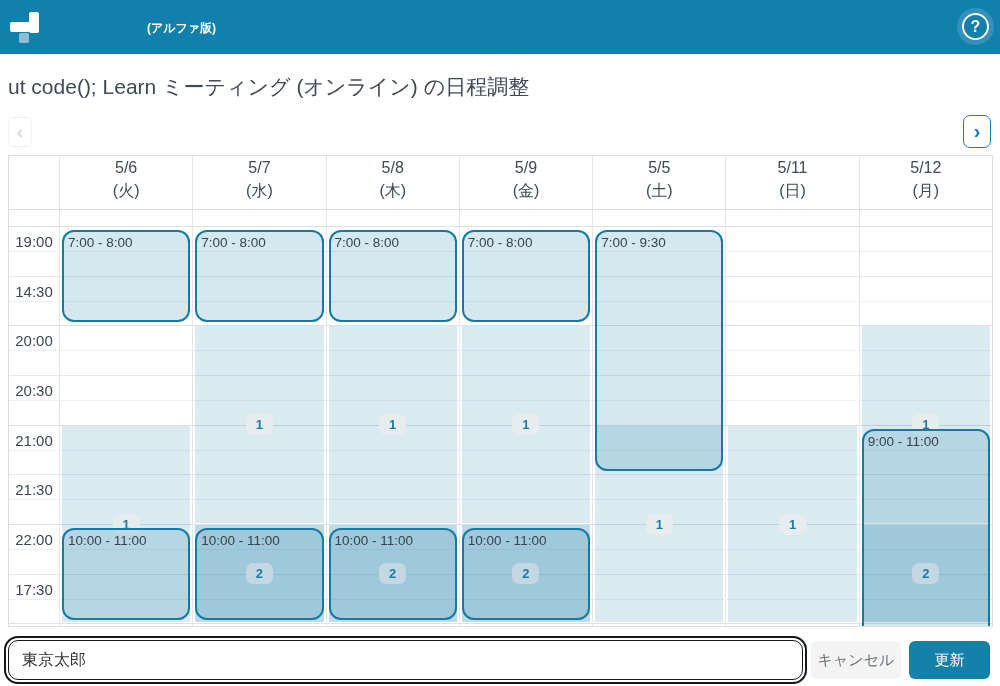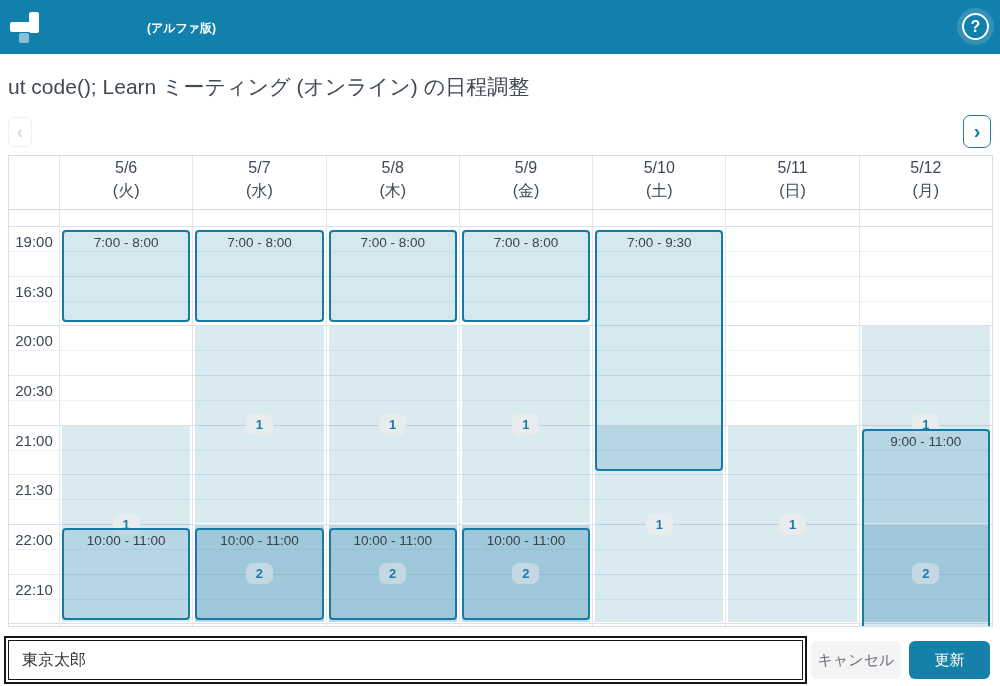--- a/index.html
+++ b/index.html
@@ -48,27 +48,27 @@
           height:20px;line-height:20px;z-index:2;background:transparent;}
 
   .daycol{position:absolute;top:0;height:416px;z-index:2;cursor:pointer;}
   .heat{position:absolute;left:2px;right:2px;z-index:2;}
   .heat.c1{background:rgba(18,122,166,0.16);}
   .heat.c2{background:rgba(18,122,166,0.28);}
   .badge{position:absolute;left:50%;width:27px;height:21px;margin-left:-13.5px;border-radius:7px;
          background:#e9ecef;color:#1b7ca7;font-size:13px;font-weight:700;text-align:center;
          line-height:21px;z-index:3;}
   .sel{position:absolute;left:2px;right:2px;background:rgba(21,129,168,0.18);
-       border:2.5px solid #157aa5;border-radius:4px;z-index:4;box-sizing:border-box;text-align:center;}
+       border:2.5px solid #157aa5;border-radius:12px;z-index:4;box-sizing:border-box;}
   .sel .sel-label{font-size:13.5px;color:#37424c;padding:3px 4px 0 4px;white-space:nowrap;overflow:hidden;}
 
   
   .footer{position:absolute;left:8px;top:640px;width:982px;display:flex;gap:8px;align-items:center;}
   .name-input{flex:1;height:38px;border:1px solid #14181c;outline:2px solid #14181c;outline-offset:2px;
-              border-radius:0;font-size:16px;color:#333;padding:0 13px;
+              border-radius:10px;font-size:16px;color:#333;padding:0 13px;
               font-family:"Liberation Sans","DejaVu Sans",sans-serif;}
   .btn{height:38px;border:none;border-radius:6px;font-size:15px;cursor:pointer;
        font-family:"Liberation Sans","DejaVu Sans",sans-serif;}
   .btn-cancel{width:90px;background:#f4f4f5;color:#697077;}
   .btn-submit{width:81px;background:#1581a8;color:#fff;}
 </style>
 </head>
 <body>
 
 <div class="appbar">
@@ -103,21 +103,21 @@
       </div>
       <div class="h-cell">
         <div>5/8</div>
         <div>(木)</div>
       </div>
       <div class="h-cell">
         <div>5/9</div>
         <div>(金)</div>
       </div>
       <div class="h-cell">
-        <div>5/10</div>
+        <div>5/5</div>
         <div>(土)</div>
       </div>
       <div class="h-cell">
         <div>5/11</div>
         <div>(日)</div>
       </div>
       <div class="h-cell">
         <div>5/12</div>
         <div>(月)</div>
       </div>
@@ -141,27 +141,27 @@
       <div class="hline quarter" style="top: 388.6px;"></div>
       <div class="hline hour" style="top: 413.44px;"></div>
       <div class="vline" style="left: 50px;"></div>
       <div class="vline" style="left: 183.286px;"></div>
       <div class="vline" style="left: 316.571px;"></div>
       <div class="vline" style="left: 449.857px;"></div>
       <div class="vline" style="left: 583.143px;"></div>
       <div class="vline" style="left: 716.429px;"></div>
       <div class="vline" style="left: 849.714px;"></div>
       <div class="tlabel" style="top: 22px;">19:00</div>
-      <div class="tlabel" style="top: 71.68px;">16:30</div>
+      <div class="tlabel" style="top: 71.68px;">14:30</div>
       <div class="tlabel" style="top: 121.36px;">20:00</div>
       <div class="tlabel" style="top: 171.04px;">20:30</div>
       <div class="tlabel" style="top: 220.72px;">21:00</div>
       <div class="tlabel" style="top: 270.4px;">21:30</div>
       <div class="tlabel" style="top: 320.08px;">22:00</div>
-      <div class="tlabel" style="top: 369.76px;">22:10</div>
+      <div class="tlabel" style="top: 369.76px;">17:30</div>
       <div class="daycol" style="left: 51px; width: 132.286px;">
         <div class="heat c1" style="top: 215.72px; height: 196.72px;"></div>
         <div class="badge" style="top: 303.58px;">1</div>
         <div class="sel" style="top: 20px; height: 92.36px;">
           <div class="sel-label">7:00 - 8:00</div>
         </div>
         <div class="sel" style="top: 318.08px; height: 92.36px;">
           <div class="sel-label">10:00 - 11:00</div>
         </div>
       </div>

